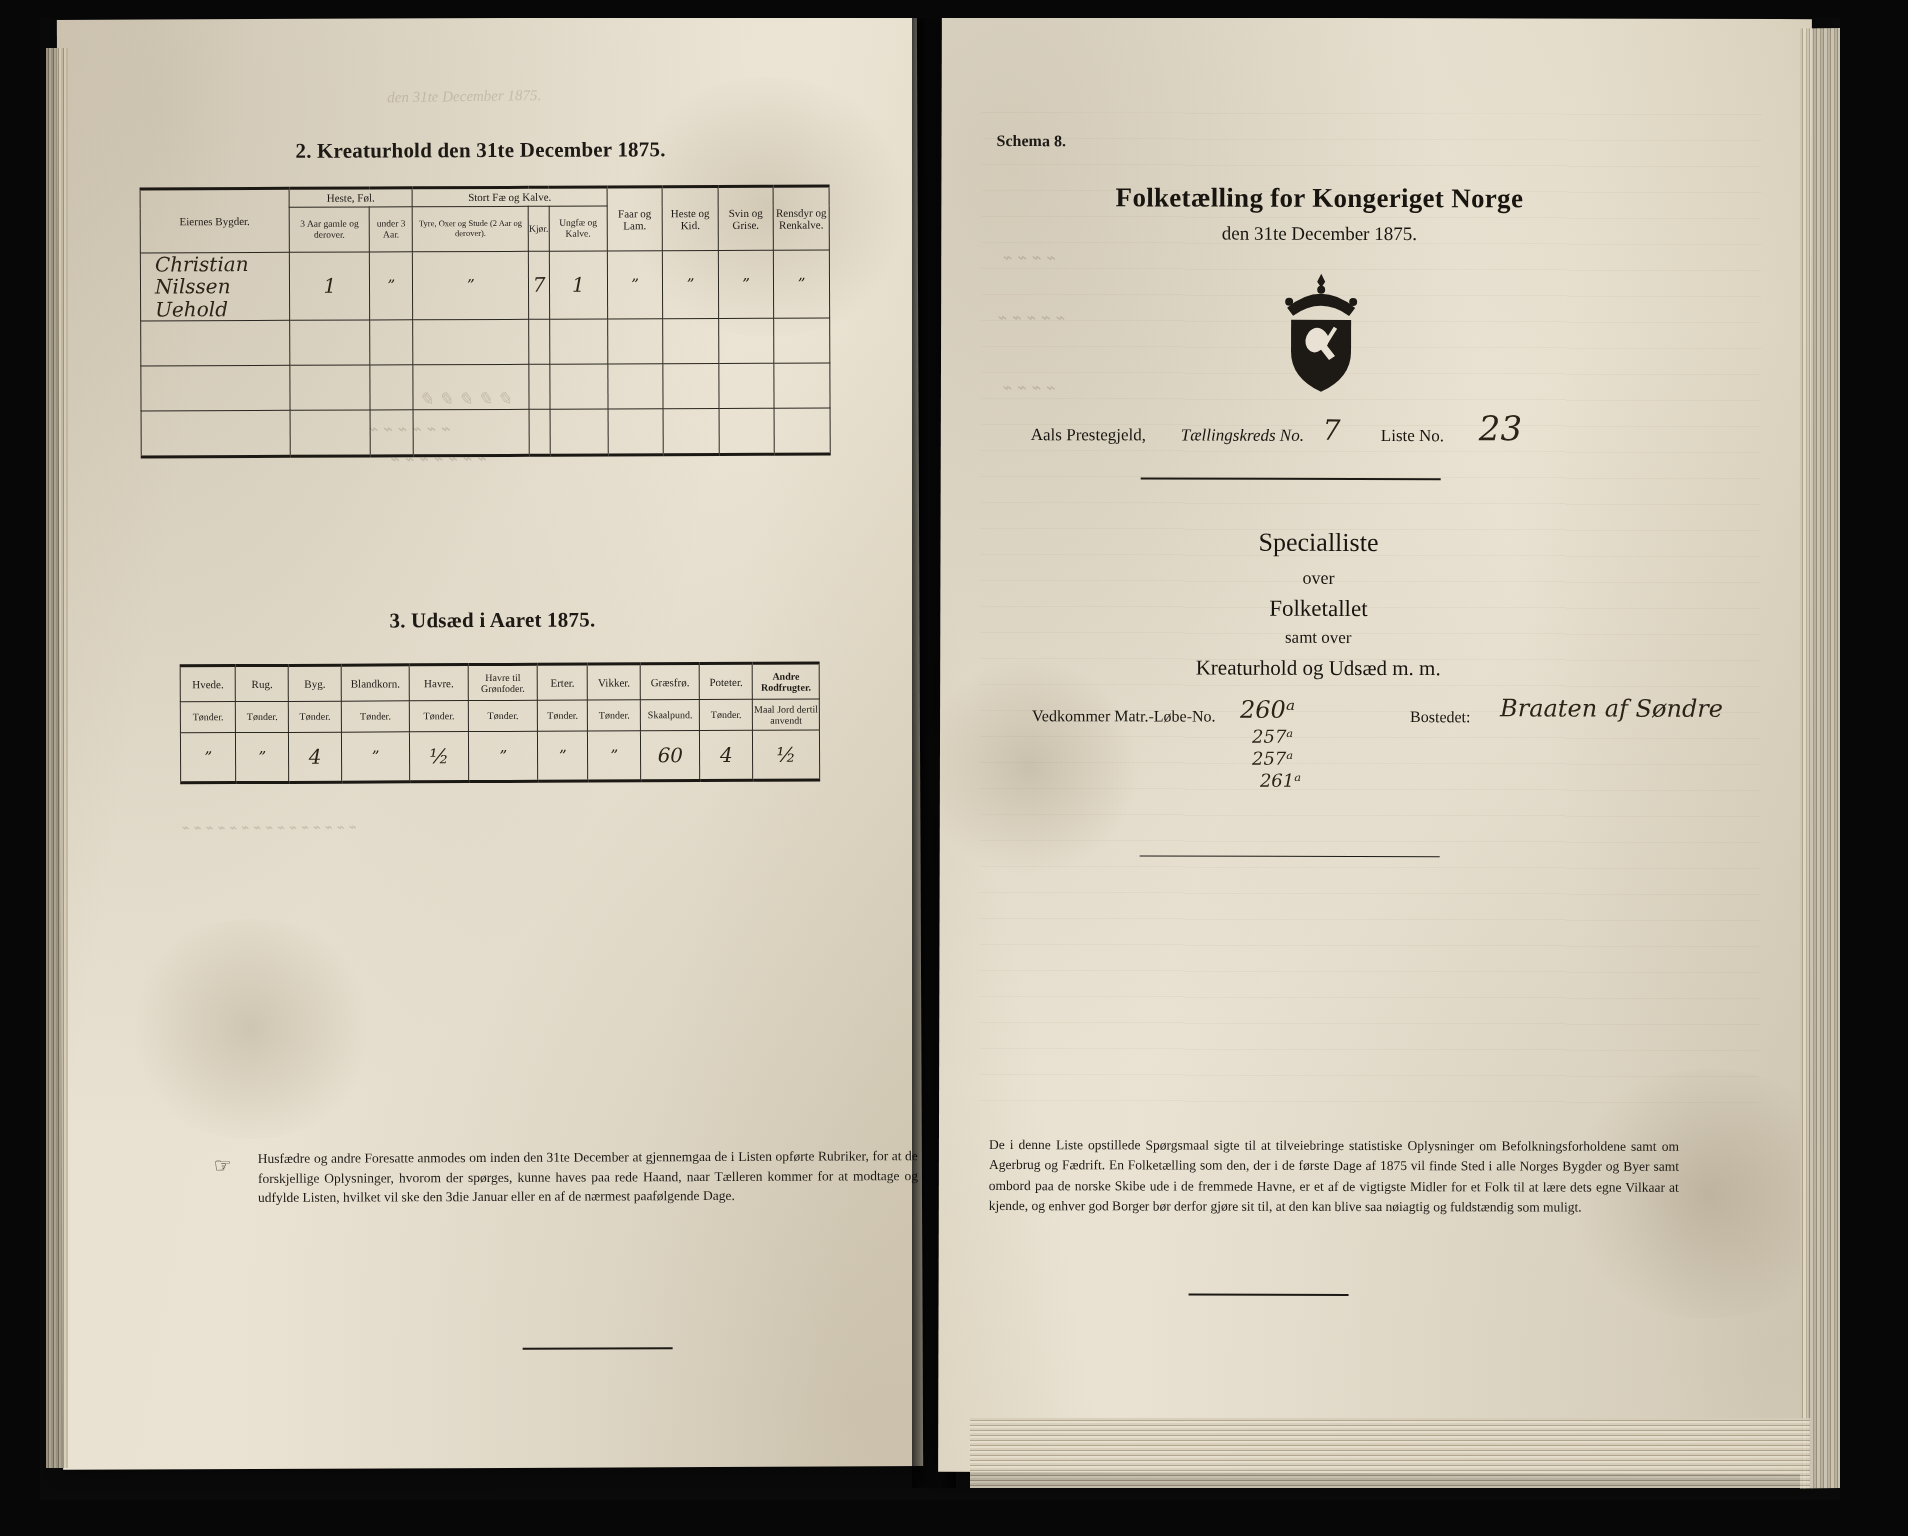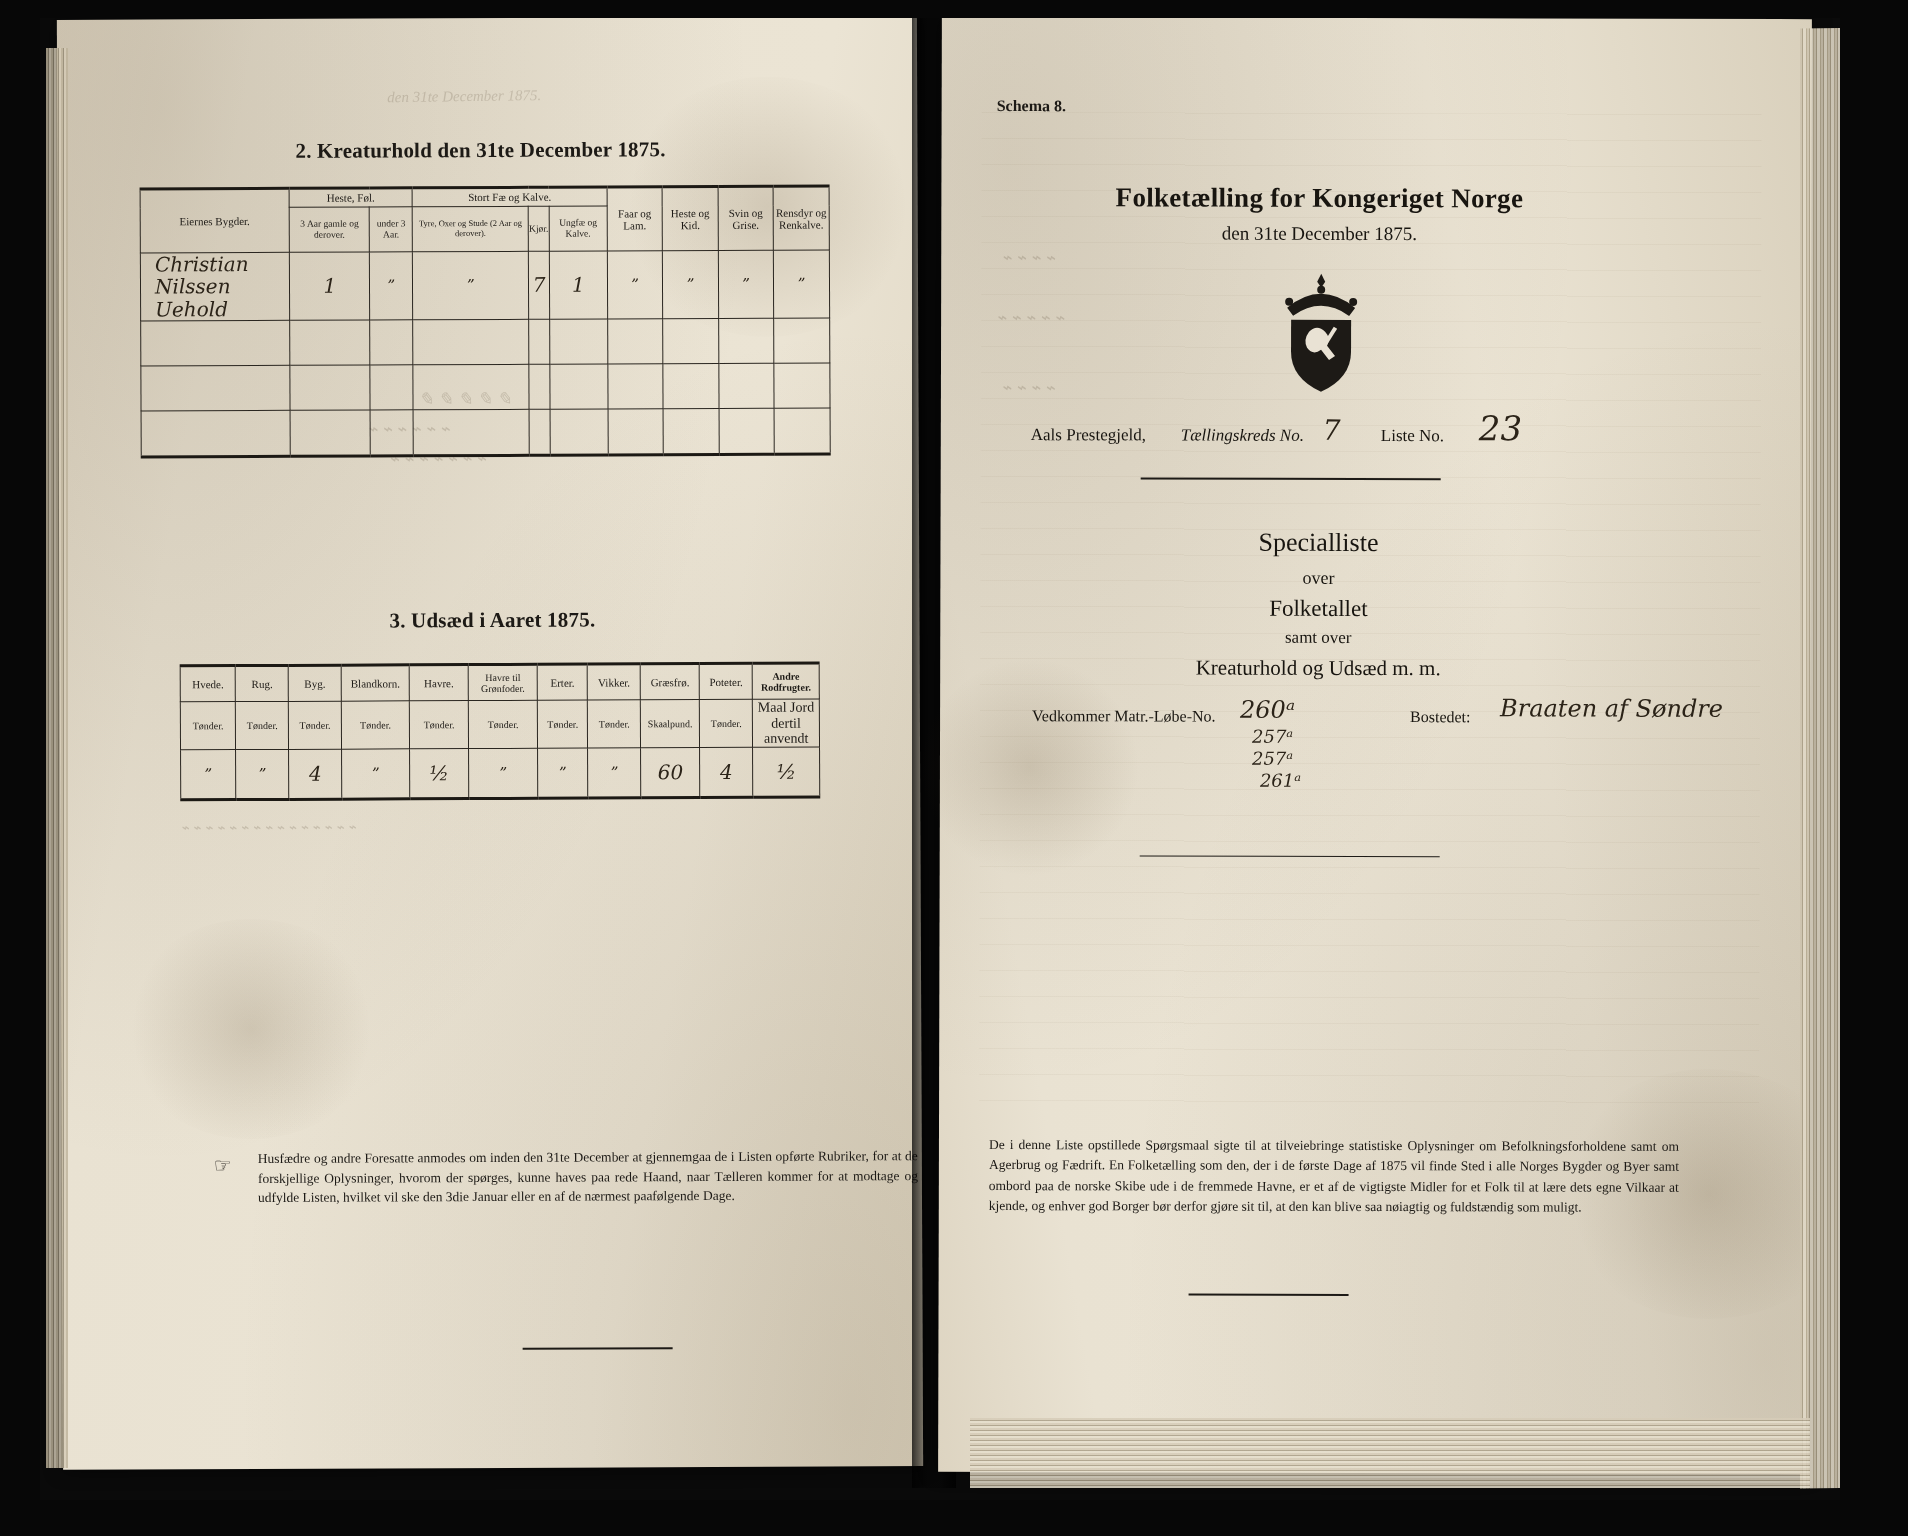--- a/index.html
+++ b/index.html
@@ -177,20 +177,21 @@
   }
 
   
   .rp { position:absolute; left:0; top:0; width:100%; height:100%; }
 
   .schema {
     position:absolute;
     font-size: 16px;
     color:#1d1a16;
     font-weight:bold;
+    margin-top:35px;
   }
   .big-title {
     position:absolute;
     width: 640px;
     text-align:center;
     font-size: 27px;
     font-weight: bold;
     color:#181510;
     letter-spacing:.3px;
   }
@@ -371,21 +372,21 @@
               <th style="height:30px; font-size:10px;"><span>Tønder.</span></th>
               <th style="font-size:10px;"><span>Tønder.</span></th>
               <th style="font-size:10px;"><span>Tønder.</span></th>
               <th style="font-size:10px;"><span>Tønder.</span></th>
               <th style="font-size:10px;"><span>Tønder.</span></th>
               <th style="font-size:10px;"><span>Tønder.</span></th>
               <th style="font-size:10px;"><span>Tønder.</span></th>
               <th style="font-size:10px;"><span>Tønder.</span></th>
               <th style="font-size:10px;"><span>Skaalpund.</span></th>
               <th style="font-size:10px;"><span>Tønder.</span></th>
-              <th style="font-size:14px;margin-top:44px;"><span>Maal Jord dertil anvendt</span></th>
+              <th style="font-size:10px;margin-top:44px;"><span>Maal Jord dertil anvendt</span></th>
             </tr>
           </thead>
           <tbody>
             <tr>
               <td class="thick-bottom" style="height:48px;"><span class="hand ditto">”</span></td>
               <td class="thick-bottom"><span class="hand ditto">”</span></td>
               <td class="thick-bottom"><span class="hand">4</span></td>
               <td class="thick-bottom"><span class="hand ditto">”</span></td>
               <td class="thick-bottom"><span class="hand">½</span></td>
               <td class="thick-bottom"><span class="hand ditto">”</span></td>

